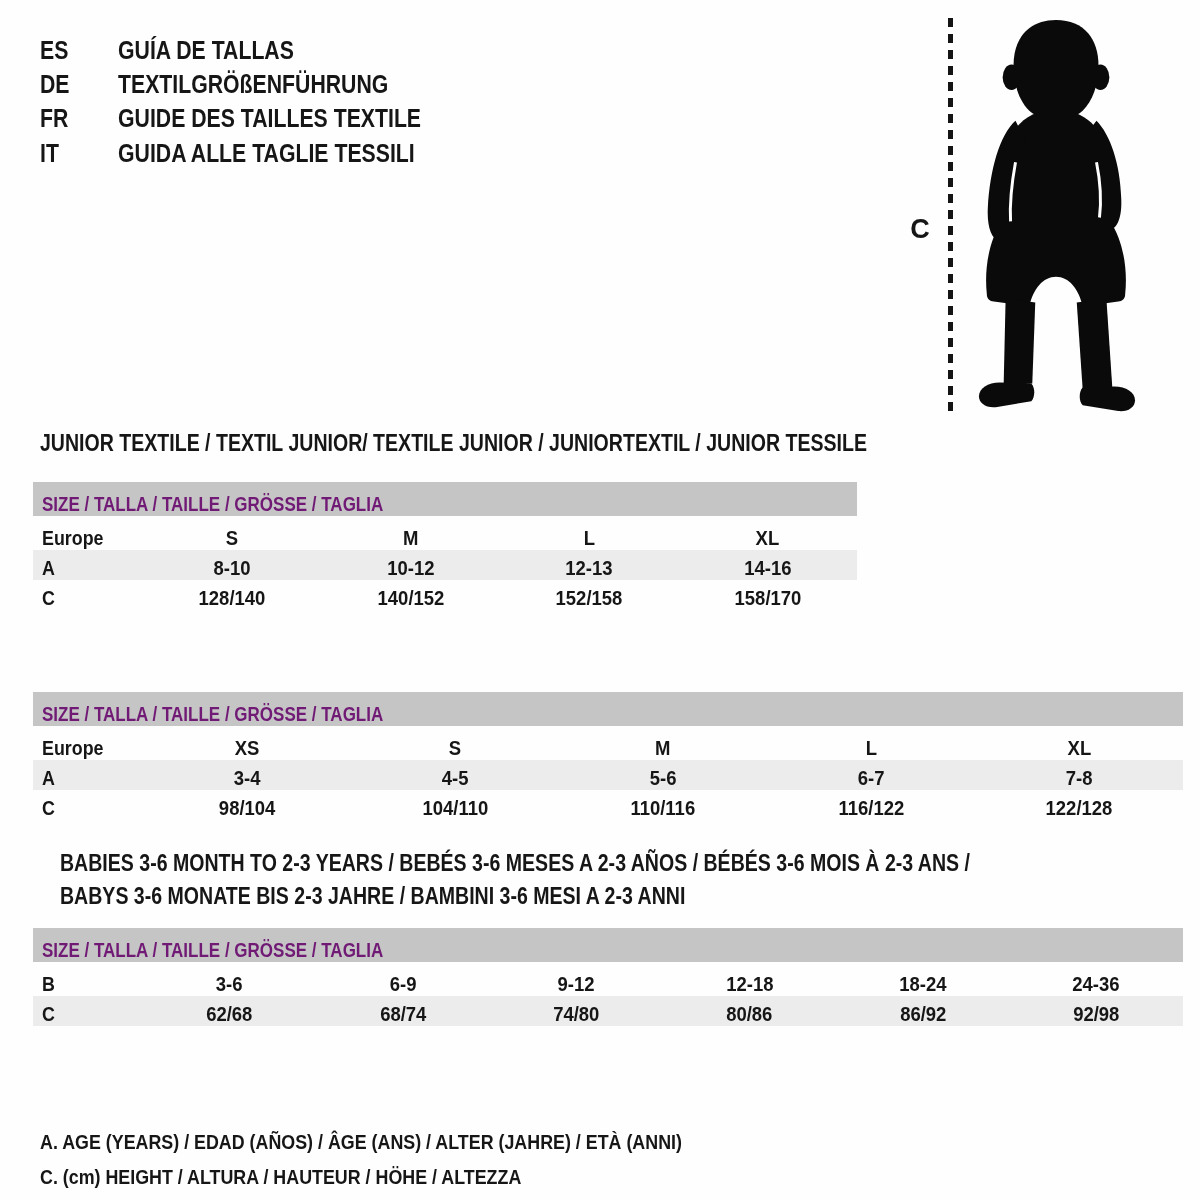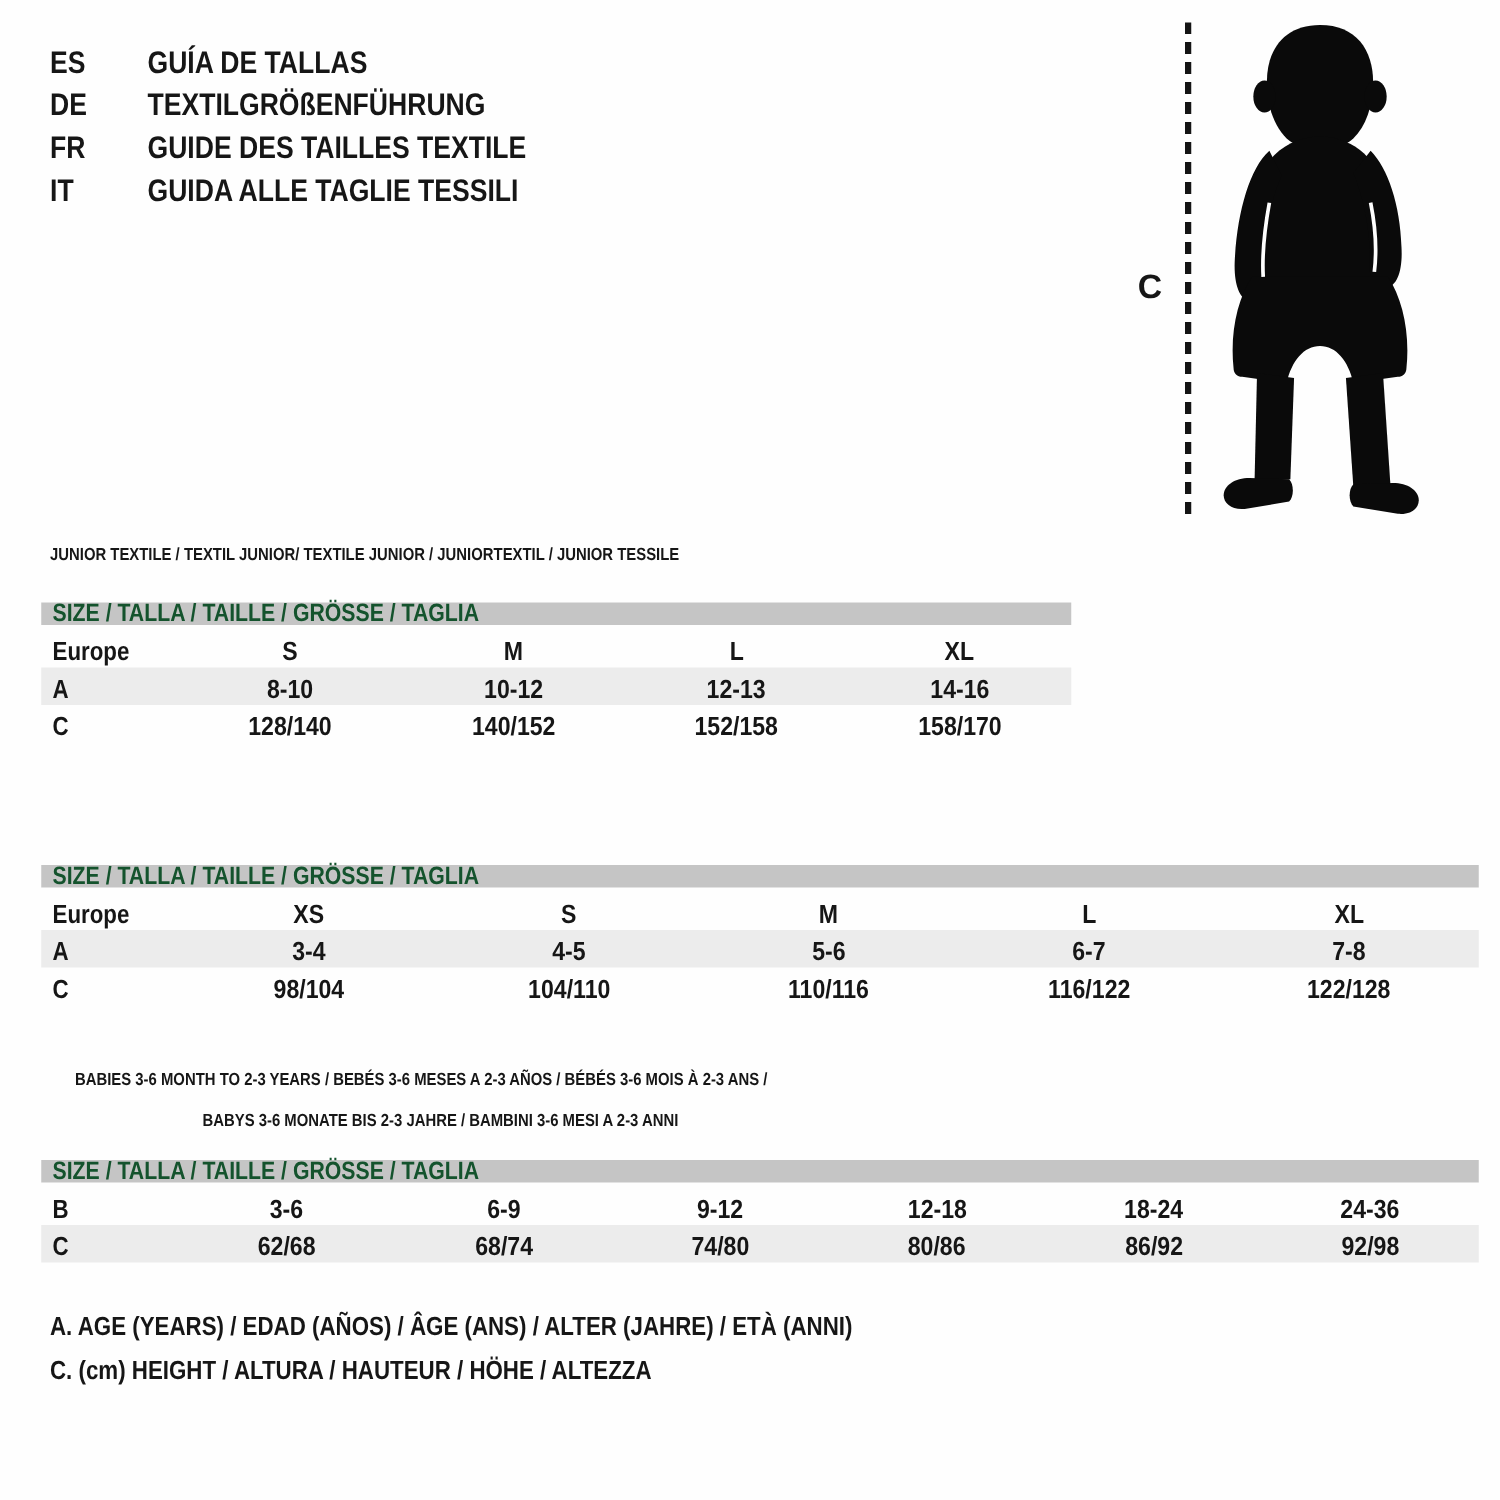--- a/index.html
+++ b/index.html
@@ -20,27 +20,27 @@
 
   
   .measure-line {
     left:948px; top:18px; width:5px; height:398px;
     background:repeating-linear-gradient(to bottom, #141414 0 9px, transparent 9px 16px);
   }
   .measure-label { left:900px; top:214px; width:40px; font-size:27px; text-align:center; }
   .baby { left:972px; top:14px; width:168px; height:405px; }
 
   
-  .sec-heading { font-size:14px; line-height:24px;text-align:center; }
+  .sec-heading { font-size:23px; line-height:24px; }
 
   
   .size-table { }
   .size-bar {
-    height:18px; background:#c5c5c5; color:#14532d;
-    display:flex; align-items:center; padding-left:9px; box-sizing:border-box;
+    height:34px; background:#c5c5c5; color:#701a75;
+    display:flex; align-items:flex-end; padding-left:9px; box-sizing:border-box;
     font-size:20px; margin-bottom:4px;
   }
   .trow { display:flex; height:30px; align-items:flex-end; font-size:21px; }
   .trow.shaded { background:#ececec; }
   .tlabel { width:110px; padding-left:9px; box-sizing:border-box; }
   .tcell  { flex:1; text-align:center; }
 
   
   .legend-line { font-size:21px; line-height:35px; }
 </style>
@@ -179,18 +179,18 @@
       <div class="tlabel"><span class="cond">C</span></div>
       <div class="tcell"><span class="condc">62/68</span></div>
       <div class="tcell"><span class="condc">68/74</span></div>
       <div class="tcell"><span class="condc">74/80</span></div>
       <div class="tcell"><span class="condc">80/86</span></div>
       <div class="tcell"><span class="condc">86/92</span></div>
       <div class="tcell"><span class="condc">92/98</span></div>
     </div>
   </div>
 
-  <div class="abs" style="left:40px; top:1044px;">
+  <div class="abs" style="left:40px; top:1124px;">
     <div class="legend-line"><span class="cond">A. AGE (YEARS) / EDAD (AÑOS) / ÂGE (ANS) / ALTER (JAHRE) / ETÀ (ANNI)</span></div>
     <div class="legend-line"><span class="cond">C. (cm) HEIGHT / ALTURA / HAUTEUR / HÖHE / ALTEZZA</span></div>
   </div>
 
 </div>
 
 </body></html>

